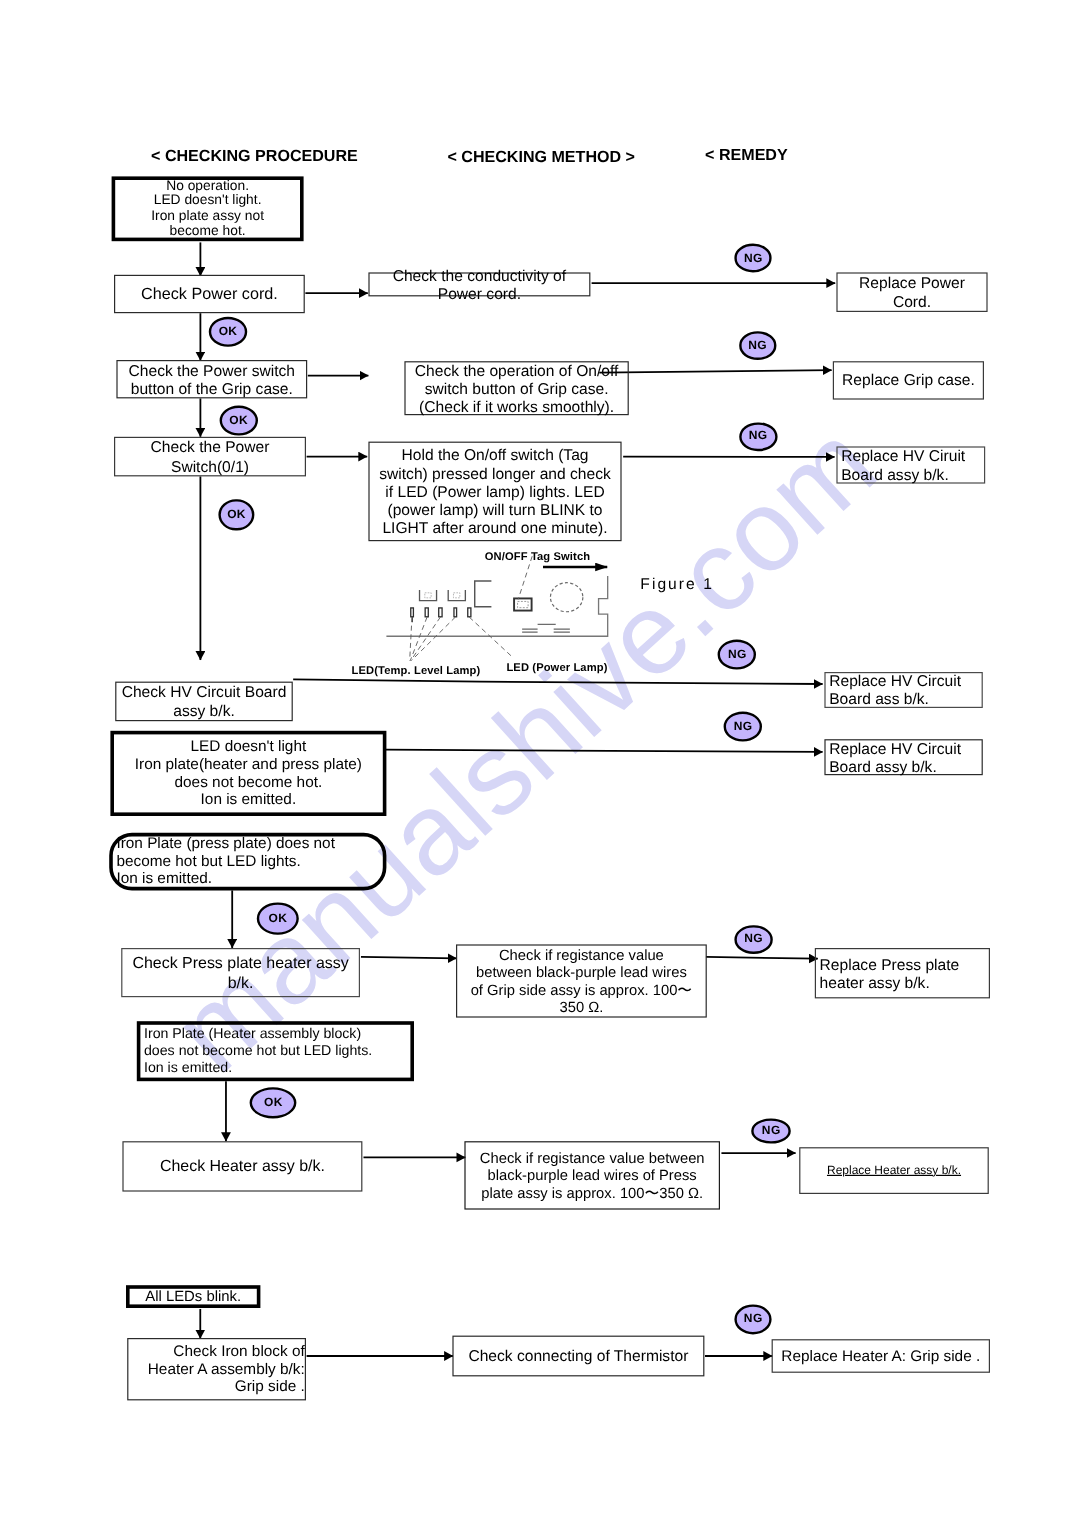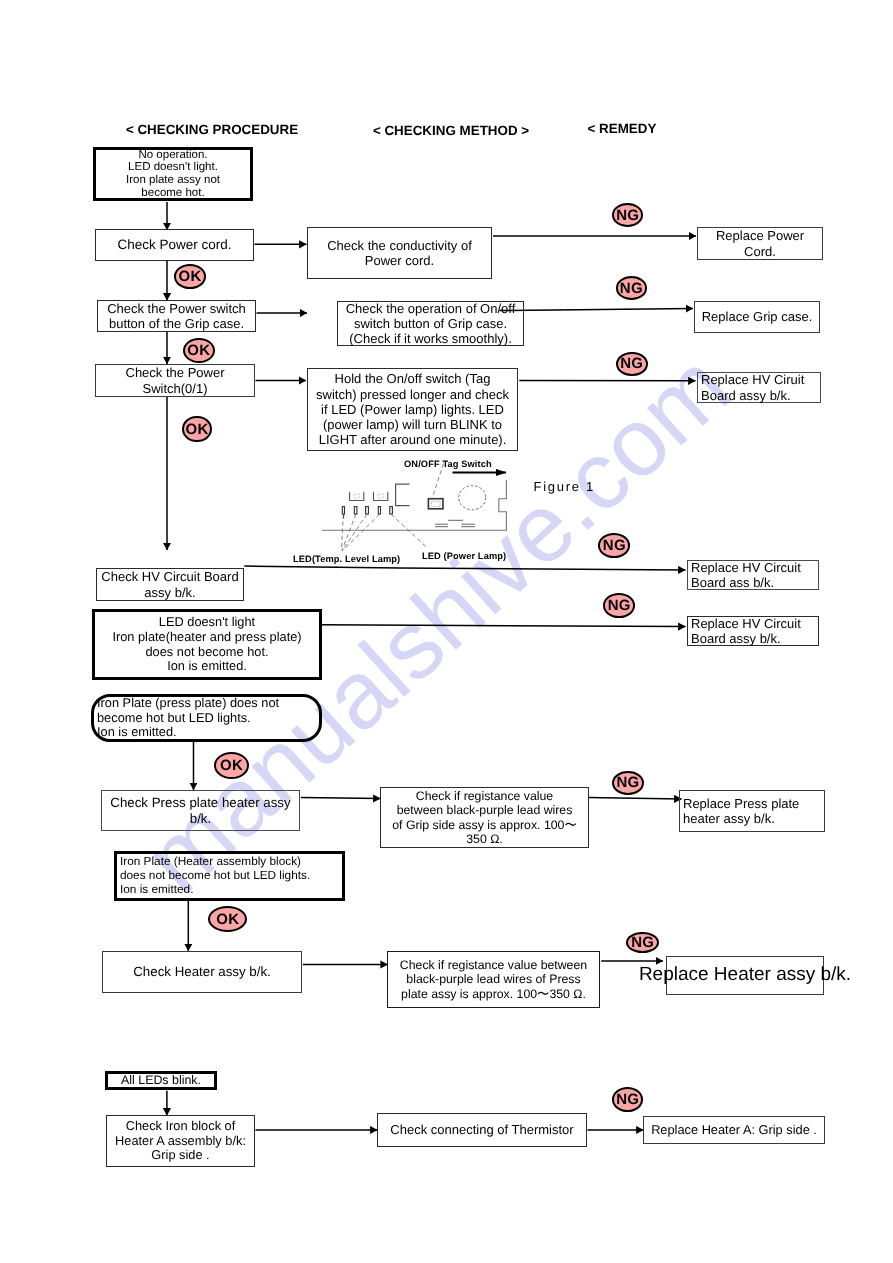--- a/index.html
+++ b/index.html
@@ -14,22 +14,22 @@
   .hdr{position:absolute;font-weight:700;font-size:13.4px;white-space:nowrap;
        transform:translateX(-50%);line-height:0;}
   .box{position:absolute;box-sizing:border-box;border:1.2px solid #000;
        display:flex;flex-direction:column;align-items:center;justify-content:center;
        text-align:center;line-height:1.17;background:transparent;}
   .box.thick{border-width:3.2px;}
   .box.lft{align-items:flex-start;text-align:left;padding-left:3px;}
   .box .ln{white-space:nowrap;}
   svg#edges{position:absolute;left:0;top:0;width:893px;height:1263px;overflow:visible;}
   .tag{position:absolute;display:flex;align-items:center;justify-content:center;
-       border:2.4px solid #000;border-radius:50%;font-weight:700;font-size:15px;
-       background:#fca5a5;box-sizing:border-box;letter-spacing:.3px;}
+       border:2.4px solid #000;border-radius:50%;font-weight:700;font-size:10px;
+       background:#c4b5fd;box-sizing:border-box;letter-spacing:.3px;}
   #figure{position:absolute;left:0;top:0;width:893px;height:1263px;}
   .figlabel{position:absolute;font-weight:700;font-size:9.3px;white-space:nowrap;letter-spacing:0.1px;}
   #figcaption{position:absolute;font-size:13px;letter-spacing:1.7px;white-space:nowrap;line-height:0;}
 </style>
 </head>
 <body>
 
 <div id="watermark">
     <div class="wmtext" style="color: rgb(214, 214, 246); font-size: 96px; font-weight: 400; left: 182px; top: 898px; letter-spacing: 0px; transform-origin: 0px 0px; transform: rotate(-42.2deg) translateY(-0.905em);">manualshive.com</div>
   </div>
@@ -76,21 +76,21 @@
   <div id="boxes">
       <div class="box thick" style="left: 93px; top: 147px; width: 160px; height: 54px; font-size: 11.5px; border-color: rgb(0, 0, 0); line-height: 1.11;">
         <div class="ln">No operation.</div>
         <div class="ln">LED doesn't light.</div>
         <div class="ln">Iron plate assy not</div>
         <div class="ln">become hot.</div>
       </div>
       <div class="box" style="left: 95px; top: 229px; width: 159px; height: 32px; font-size: 13.5px; border-color: rgb(43, 43, 43); line-height: 1.17;">
         <div class="ln">Check Power cord.</div>
       </div>
-      <div class="box" style="left: 307px; top: 227px; width: 185px; height: 52px; font-size: 13px; border-color: rgb(43, 43, 43); line-height: 1.17;">
+      <div class="box" style="left: 307px; top: 227px; width: 185px; height: 20px; font-size: 13px; border-color: rgb(43, 43, 43); line-height: 1.17;">
         <div class="ln">Check the conductivity of</div>
         <div class="ln">Power cord.</div>
       </div>
       <div class="box" style="left: 697px; top: 227px; width: 126px; height: 33px; font-size: 13px; border-color: rgb(58, 58, 58); line-height: 1.17;">
         <div class="ln">Replace Power</div>
         <div class="ln">Cord.</div>
       </div>
       <div class="box" style="left: 97px; top: 300px; width: 159px; height: 32px; font-size: 13px; border-color: rgb(43, 43, 43); line-height: 1.17;">
         <div class="ln">Check the Power switch</div>
         <div class="ln">button of the Grip case.</div>
@@ -161,27 +161,27 @@
         <div class="ln">Ion is emitted.</div>
       </div>
       <div class="box" style="left: 102px; top: 951px; width: 200px; height: 42px; font-size: 13.3px; border-color: rgb(58, 58, 58); line-height: 1.17;">
         <div class="ln">Check Heater assy b/k.</div>
       </div>
       <div class="box" style="left: 387px; top: 951px; width: 213px; height: 57px; font-size: 12.3px; border-color: rgb(28, 28, 28); line-height: 1.17;">
         <div class="ln">Check if registance value between</div>
         <div class="ln">black-purple lead wires of Press</div>
         <div class="ln">plate assy is approx. 100〜350 Ω.</div>
       </div>
-      <div class="box" style="left: 666px; top: 956px; width: 158px; height: 39px; font-size: 19px; border-color: rgb(58, 58, 58); line-height: 1.17;">
+      <div class="box" style="left: 666px; top: 956px; width: 158px; height: 39px; font-size: 10px; border-color: rgb(58, 58, 58); line-height: 1.17; text-decoration: underline;">
         <div class="ln">Replace Heater assy b/k.</div>
       </div>
       <div class="box thick" style="left: 105px; top: 1071px; width: 112px; height: 19px; font-size: 12.4px; border-color: rgb(0, 0, 0); line-height: 1.17;">
         <div class="ln">All LEDs blink.</div>
       </div>
-      <div class="box" style="left: 106px; top: 1115px; width: 149px; height: 52px; font-size: 12.8px; border-color: rgb(43, 43, 43); line-height: 1.17;">
+      <div class="box" style="left: 106px; top: 1115px; width: 149px; height: 52px; font-size: 12.8px; border-color: rgb(43, 43, 43); line-height: 1.17; align-items: flex-end;">
         <div class="ln">Check Iron block of</div>
         <div class="ln">Heater A assembly b/k:</div>
         <div class="ln">Grip side .</div>
       </div>
       <div class="box" style="left: 377px; top: 1113px; width: 210px; height: 34px; font-size: 13px; border-color: rgb(43, 43, 43); line-height: 1.17;">
         <div class="ln">Check connecting of Thermistor</div>
       </div>
       <div class="box" style="left: 643px; top: 1116px; width: 182px; height: 28px; font-size: 12.8px; border-color: rgb(58, 58, 58); line-height: 1.17;">
         <div class="ln">Replace Heater A: Grip side .</div>
       </div>

